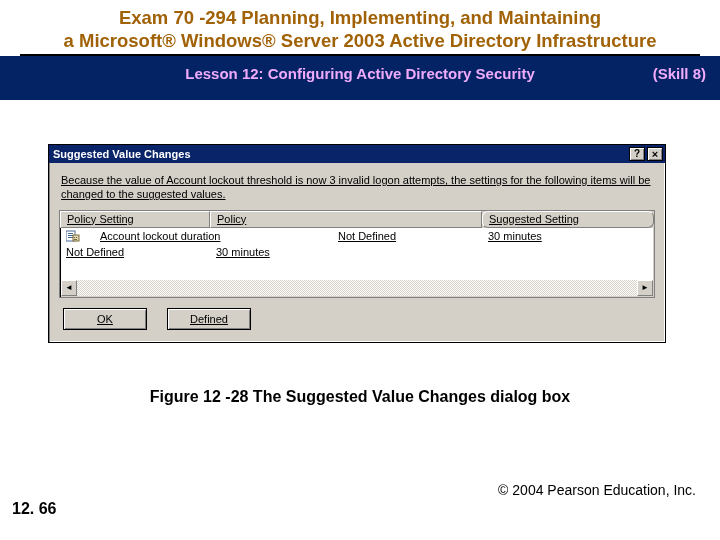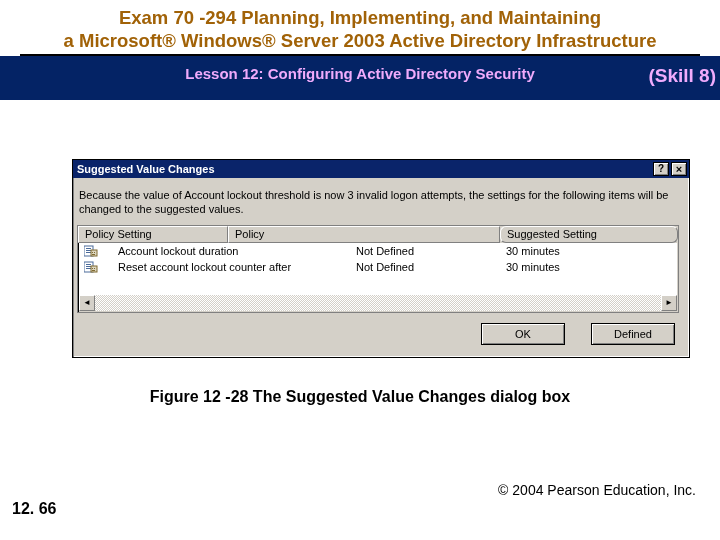--- a/index.html
+++ b/index.html
@@ -37,36 +37,35 @@
   .blue-bar .lesson {
     position: absolute;
     left: 0; right: 0;
     top: 6px;
     text-align: center;
     font-size: 15px;
     font-weight: bold;
   }
   .blue-bar .skill {
     position: absolute;
-    right: 4px;
+    right: 14px;
     top: 6px;
-    font-size: 19px;
+    font-size: 15px;
     font-weight: bold;
   }
   .hr-thin {
     border: none;
     border-top: 2px solid #000;
     margin: 0 20px 0 20px;
   }
   .fig-area {
     position: absolute;
     left: 48px;
-    top: 159px;
+    top: 144px;
     width: 620px;
-    margin-left: 24px;
   }
 
   
   .dlg {
     width: 618px;
     border: 1px solid #000;
     background: #d4d0c8;
     font-family: Tahoma, Arial, sans-serif;
     font-size: 11px;
     color: #000;
@@ -88,21 +87,22 @@
     border: 1px solid #000;
     margin-left: 2px;
     box-shadow: 1px 1px 0 #fff inset, -1px -1px 0 #808080 inset;
     display: flex; align-items: center; justify-content: center;
     font-family: Tahoma, Arial, sans-serif;
     font-size: 10px; font-weight: bold; color: #000;
     line-height: 1;
   }
   .winbtn .x-glyph { font-family: Arial; font-size: 11px; }
   .dlg-body {
-    padding: 8px 10px 8px 4px;
+    padding: 8px 10px 8px 10px;
+    text-decoration: underline;
   }
   .explain {
     font-size: 11px;
     line-height: 1.3;
     padding: 2px 4px 8px 2px;
   }
   .listview {
     background: #fff;
     border: 1px solid #808080;
     box-shadow: 1px 1px 0 #000 inset, -1px -1px 0 #d4d0c8 inset;
@@ -163,22 +163,22 @@
     display: flex; align-items: center; justify-content: center;
     background: #d4d0c8;
   }
   .sb-track {
     flex: 1;
     background: repeating-conic-gradient(#d4d0c8 0% 25%, #fff 0% 50%) 0 0/2px 2px;
   }
   .arrow { font-size: 8px; color: #000; line-height: 1; }
   .dlg-buttons {
     display: flex;
-    justify-content: flex-end;
-    gap: 26px;
+    justify-content: flex-start;
+    gap: 20px;
     padding: 10px 4px 4px 4px;
   }
   .push-btn {
     width: 84px; height: 22px;
     background: #d4d0c8;
     border: 1px solid #000;
     box-shadow: 1px 1px 0 #fff inset, -1px -1px 0 #808080 inset;
     font-family: Tahoma, Arial, sans-serif;
     font-size: 11px;
     text-align: center;
@@ -260,35 +260,20 @@
                       <rect x="10" y="7" width="1" height="1" fill="#806a30"></rect>
                       <rect x="8" y="9" width="3" height="1" fill="#806a30"></rect>
                     </svg>
                 </span>
                 <span>Account lockout duration</span>
               </div>
               <div class="lv-cell col2">Not Defined</div>
               <div class="lv-cell col3">30 minutes</div>
             </div>
             <div class="lv-row">
-              <div class="lv-cell col1">
-                <span class="policy-icon">
-                  <svg width="14" height="12" viewBox="0 0 14 12">
-                      <rect x="0" y="1" width="9" height="10" fill="#fff" stroke="#4a6a9a"></rect>
-                      <rect x="2" y="3" width="5" height="1" fill="#4a6a9a"></rect>
-                      <rect x="2" y="5" width="5" height="1" fill="#4a6a9a"></rect>
-                      <rect x="2" y="7" width="5" height="1" fill="#4a6a9a"></rect>
-                      <rect x="7" y="5" width="6" height="6" fill="#dcd6c0" stroke="#806a30"></rect>
-                      <rect x="8" y="7" width="1" height="1" fill="#806a30"></rect>
-                      <rect x="10" y="7" width="1" height="1" fill="#806a30"></rect>
-                      <rect x="8" y="9" width="3" height="1" fill="#806a30"></rect>
-                    </svg>
-                </span>
-                <span>Reset account lockout counter after</span>
-              </div>
               <div class="lv-cell col2">Not Defined</div>
               <div class="lv-cell col3">30 minutes</div>
             </div>
           </div>
           <div class="lv-scroll">
             <div class="sb-btn">
                 <span class="arrow">◄</span>
               </div>
             <div class="sb-track"></div>
             <div class="sb-btn">

